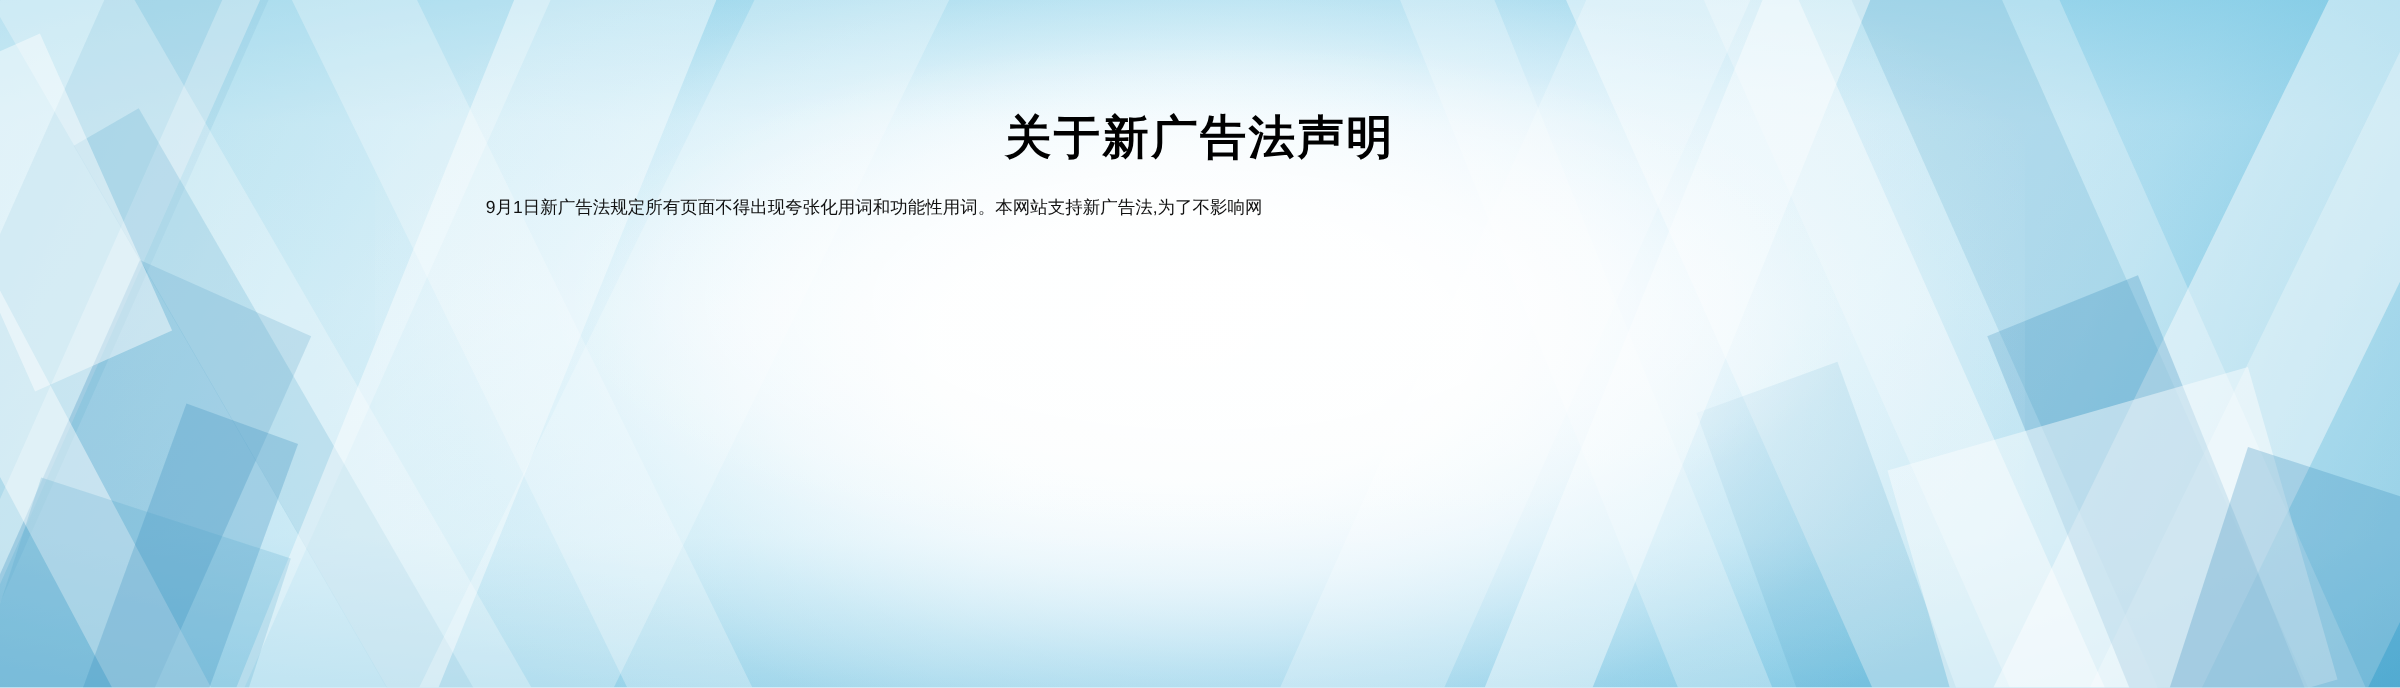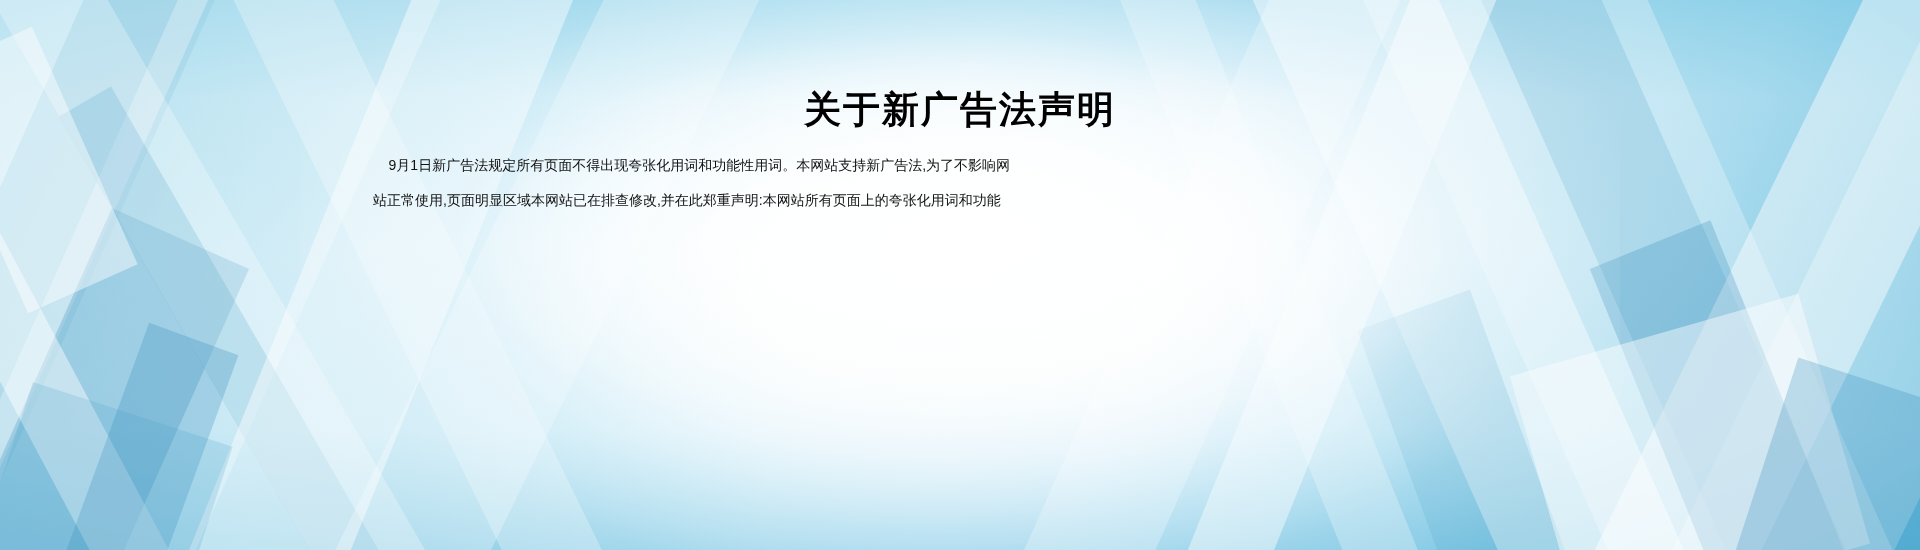--- a/index.html
+++ b/index.html
@@ -141,18 +141,17 @@
   <div class="glow"></div>
   <div class="glow2"></div>
 
   <div class="content">
 
     <div class="title">关于新广告法声明</div>
 
     <div class="body-block">
       <p class="p1">
         <span class="line">&nbsp;&nbsp;&nbsp;&nbsp;9月1日新广告法规定所有页面不得出现夸张化用词和功能性用词。本网站支持新广告法,为了不影响网</span>
-        <span class="line">站正常使用,页面明显区域本网站已在排查修改,并在此郑重声明:本网站所有页面上的夸张化用词和功能</span>
       </p>
     </div>
 
   </div>
 </div>
 
 </body></html>

